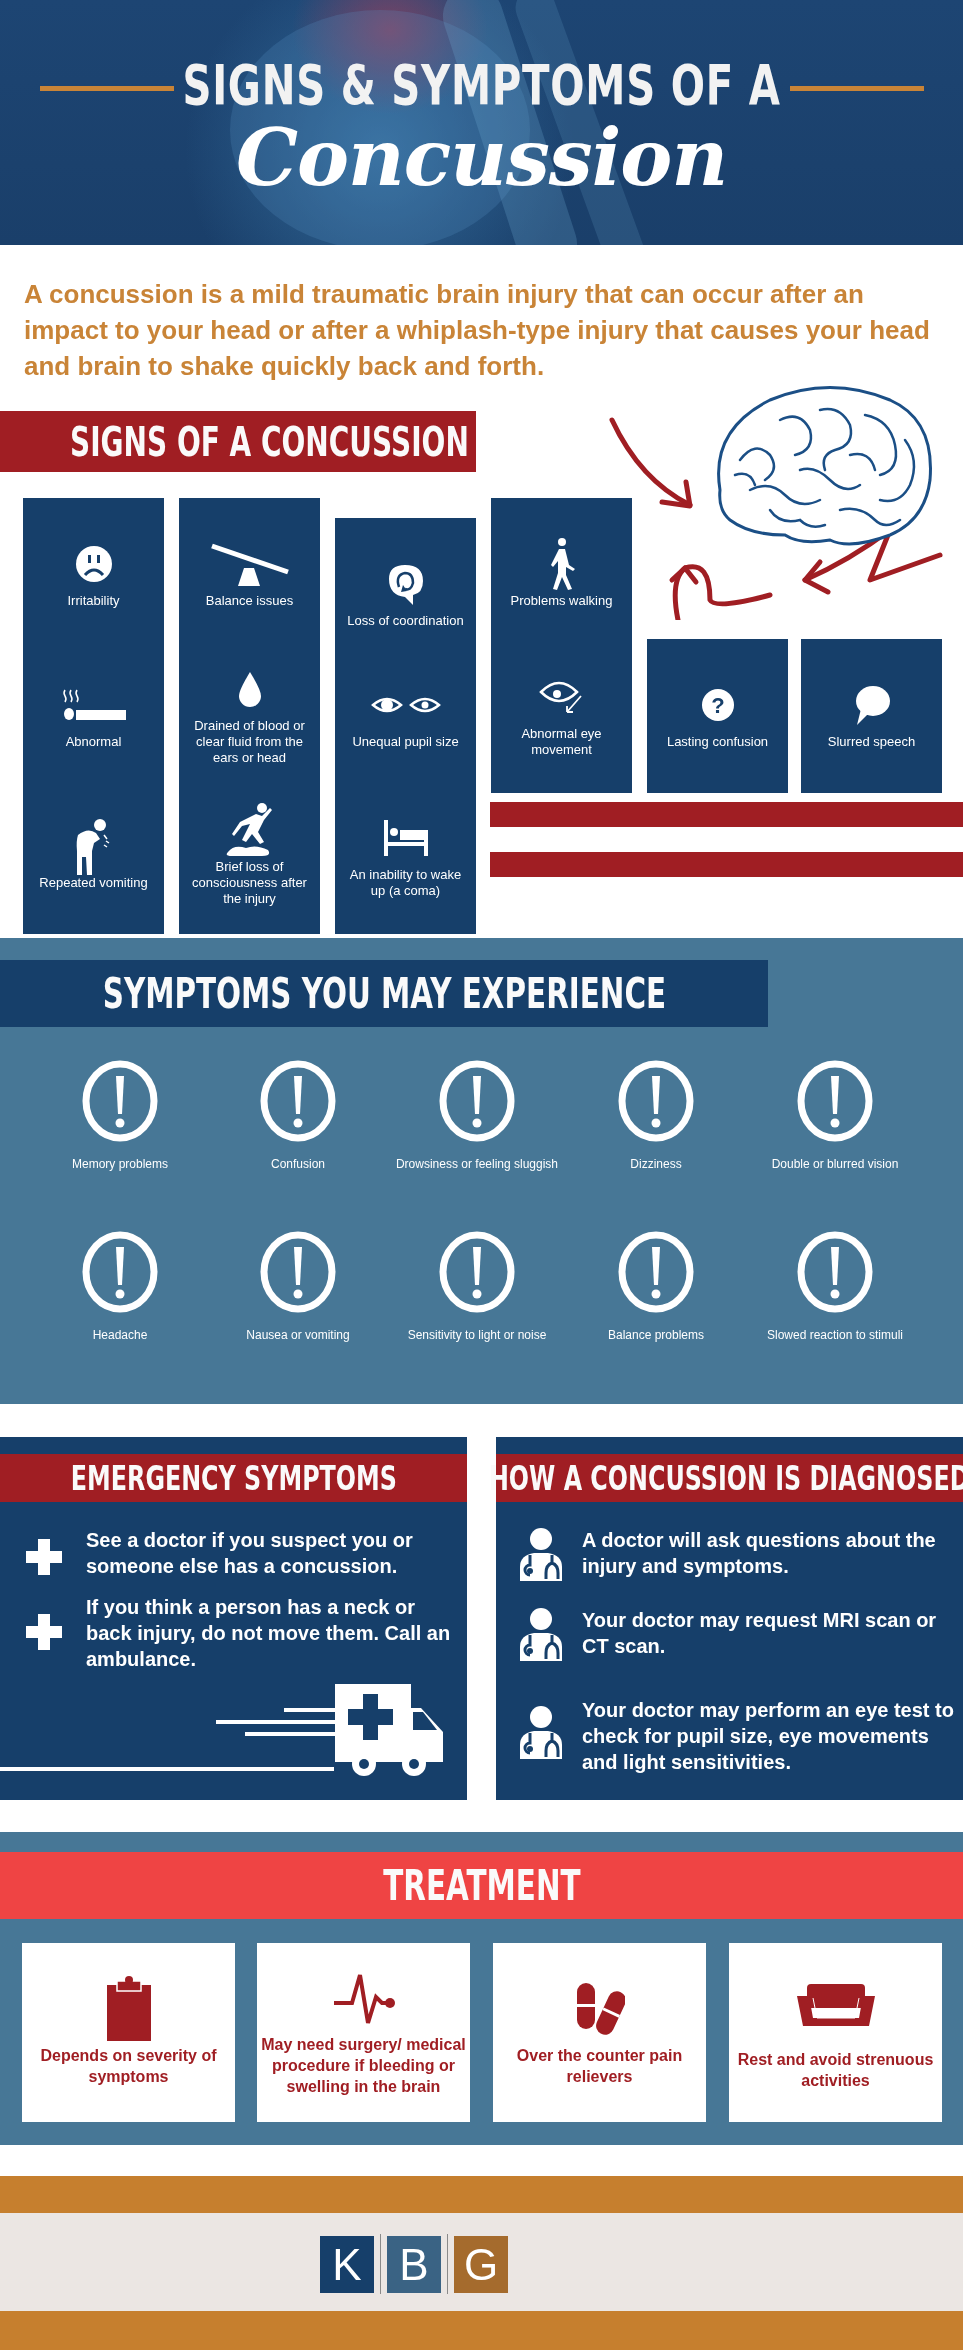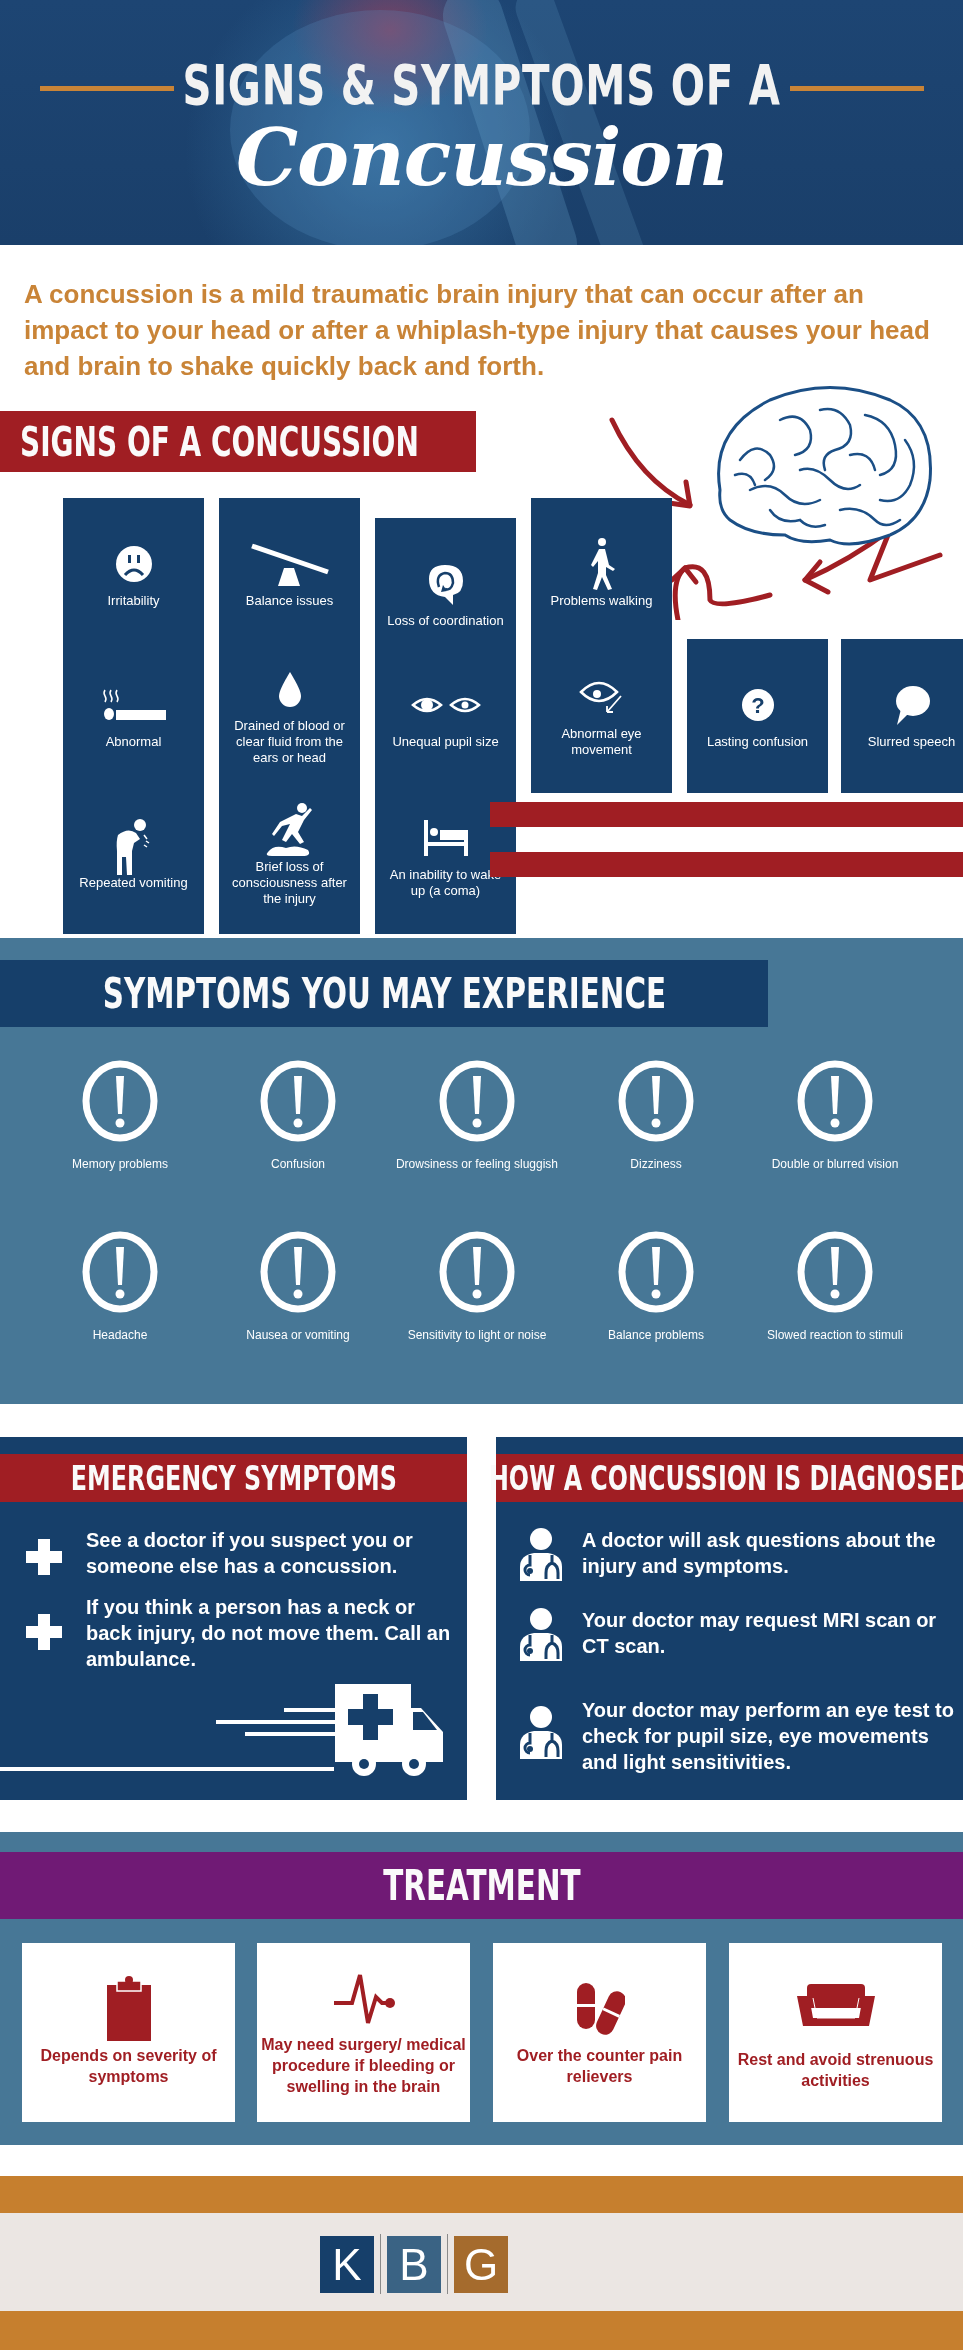--- a/index.html
+++ b/index.html
@@ -37,30 +37,30 @@
   
   .intro {
     position:absolute; left:24px; top:276px; width:925px;
     color:#c98437; font-weight:bold; font-size: 26px; line-height: 36px;
     font-family: "Liberation Sans", sans-serif;
   }
 
   
   .signs-banner {
     position:absolute; left:0; top:411px; width:476px; height:61px; background:#a01e23;
-    display:flex; align-items:center; padding-left:20px;
+    display:flex; align-items:center; padding-left:70px;
   }
   .banner-text {
     font-family: "DejaVu Sans", sans-serif; font-weight:bold; color:#fafafa;
     font-size: 40px; transform: scaleX(0.7); transform-origin: left center; white-space: nowrap;
   }
   .sign-tile {
     position:absolute; width:141px; height:154px; background:#163f6a;
     display:flex; flex-direction:column; align-items:center; justify-content:center;
-    color:#ffffff; text-align:center; padding: 6px; margin-left: 40px;
+    color:#ffffff; text-align:center; padding: 6px;
   }
   .sign-tile .ic { height:46px; display:flex; align-items:center; justify-content:center; margin-bottom:6px; }
   .sign-tile .lbl { font-size: 13px; line-height: 16px; }
 
   .red-bar { position:absolute; left:490px; width:473px; height:25px; background:#a01e23; }
 
   
   .symptoms-bg { position:absolute; left:0; top:938px; width:963px; height:466px; background:#477796; }
   .symptoms-header { position:absolute; left:0; top:960px; width:768px; height:67px; background:#163f6a; display:flex; align-items:center; justify-content:center; }
   .center-banner-text {
@@ -81,21 +81,21 @@
   }
   .panel-title .t {
     font-family: "DejaVu Sans", sans-serif; font-weight:bold; color:#fafafa;
     font-size: 34px; transform: scaleX(0.7); white-space: nowrap;
   }
   .panel-item { position:absolute; display:flex; align-items:flex-start; color:#ffffff; }
   .panel-item .txt { font-weight:bold; font-size: 20px; line-height: 26px; }
 
   
   .treat-bg { position:absolute; left:0; top:1832px; width:963px; height:313px; background:#477796; }
-  .treat-header { position:absolute; left:0; top:1852px; width:963px; height:67px; background:#701a75; display:flex; align-items:center; justify-content:center; }
+  .treat-header { position:absolute; left:0; top:1852px; width:963px; height:67px; background:#ef4444; display:flex; align-items:center; justify-content:center; }
   .treat-card {
     position:absolute; top:1943px; width:213px; height:179px; background:#ffffff;
     display:flex; flex-direction:column; align-items:center; justify-content:center; text-align:center;
     color:#a01e23;
   }
   .treat-card .ic { height:60px; display:flex; align-items:center; justify-content:center; margin-bottom:6px; }
   .treat-card .lbl { font-weight:bold; font-size: 16px; line-height: 21px; }
 
   
   .footer-band1 { position:absolute; left:0; top:2176px; width:963px; height:37px; background:#c67f2e; }

